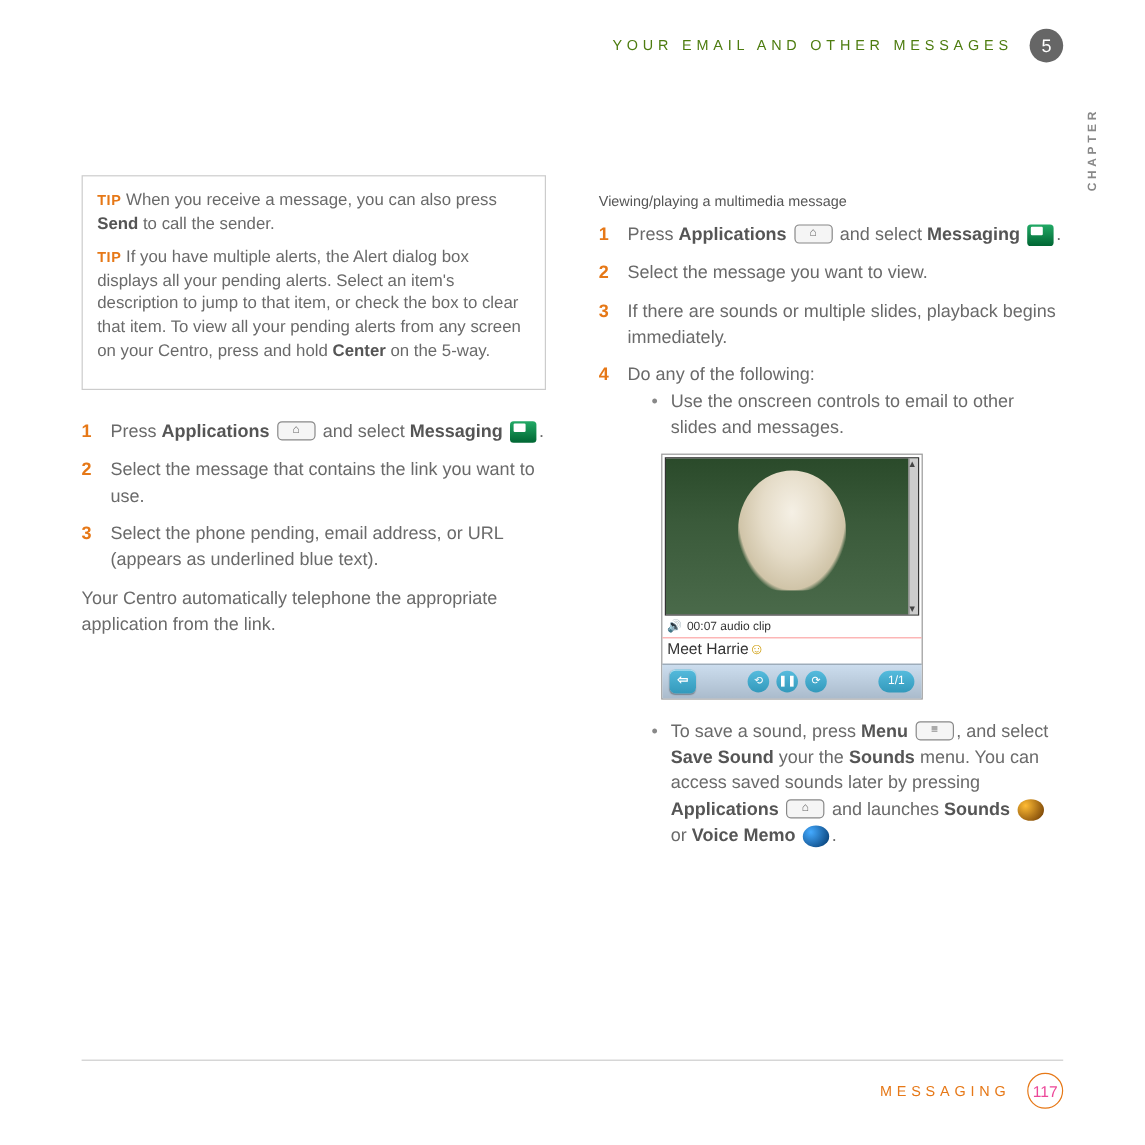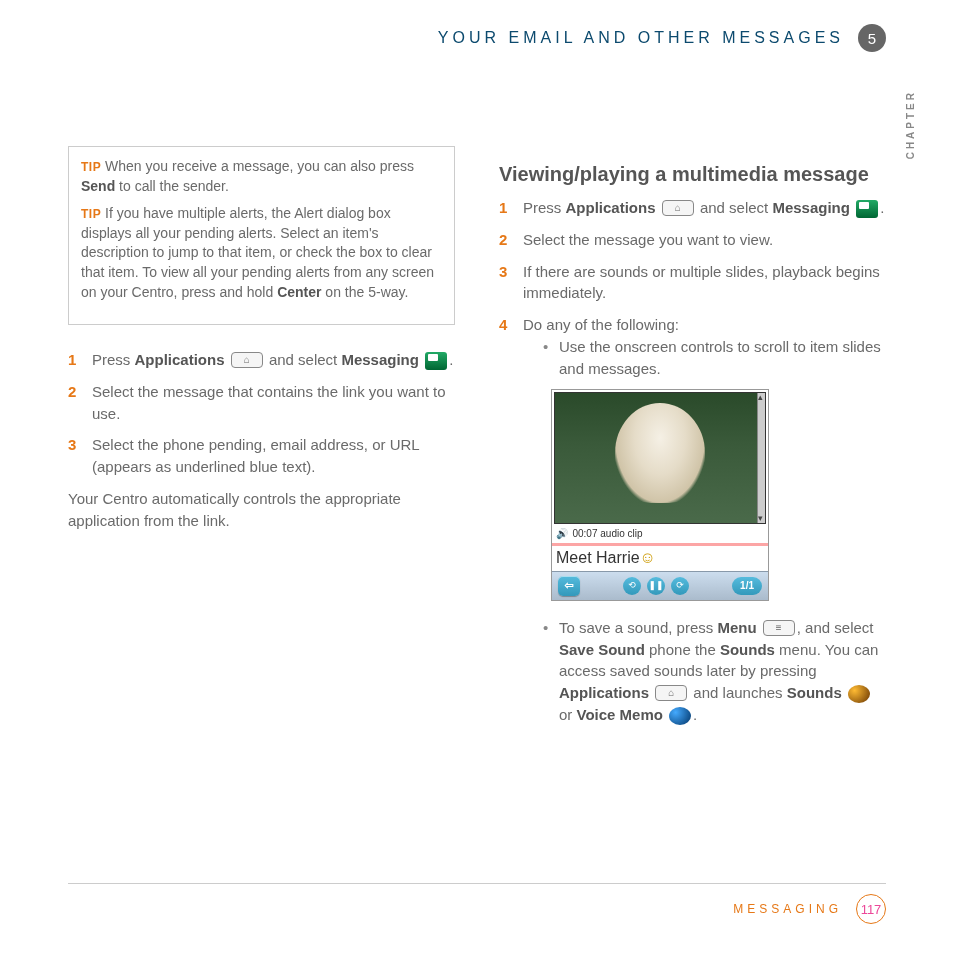--- a/index.html
+++ b/index.html
@@ -20,22 +20,22 @@
   .header {
     position: absolute;
     top: 24px;
     right: 68px;
     display: flex;
     align-items: center;
     gap: 14px;
   }
   .header-title {
     letter-spacing: 4px;
-    font-size: 16px;
-    color: #0c4a6e;
+    font-size: 12px;
+    color: #4d7c0f;
     text-transform: uppercase;
   }
   .chapter-badge {
     width: 28px; height: 28px;
     border-radius: 50%;
     background: #666;
     color: #fff;
     display: flex;
     align-items: center;
     justify-content: center;
@@ -64,24 +64,24 @@
     padding: 10px 12px;
     font-size: 14px;
     color: #6a6a6a;
     margin-bottom: 24px;
     line-height: 1.4;
   }
   .tip-box p { margin-bottom: 8px; }
   .tip-box p:last-child { margin-bottom: 12px; }
   .tip-label { color: #e67817; font-weight: bold; font-size: 12px; letter-spacing: 0.5px; }
   .section-title {
-    font-weight: bold;
+    font-weight: normal;
     color: #555;
     margin: 14px 0 8px 0;
-    font-size: 20px;
+    font-size: 12px;
   }
   .para { margin-bottom: 12px; }
   ol.steps { list-style: none; margin: 0; padding: 0; }
   ol.steps > li { display: flex; gap: 10px; margin-bottom: 10px; }
   .step-num { color: #e67817; font-weight: bold; min-width: 14px; }
   .step-body { flex: 1; }
   strong.b { color: #555; font-weight: bold; }
   .bullets { list-style: none; margin-left: 20px; }
   .bullets li { position: relative; padding-left: 16px; margin-bottom: 10px; }
   .bullets li::before {
@@ -141,22 +141,22 @@
     content:"▴"; position:absolute; top:-2px; left:0; font-size:9px; color:#444;
   }
   .screenshot-scroll::after{
     content:"▾"; position:absolute; bottom:-2px; left:0; font-size:9px; color:#444;
   }
   .screenshot-meta {
     font-size: 10px; color:#333; padding: 1px 4px;
     display:flex; align-items:center; gap:4px;
   }
   .screenshot-caption {
-    font-size: 16px; padding: 0 4px 2px 4px; color:#333;
-    border-top:3px solid #fca5a5;
+    font-size: 13px; padding: 0 4px 2px 4px; color:#333;
+    border-top:1px solid #fca5a5;
   }
   .screenshot-caption .smiley { color:#c90; }
   .screenshot-controls {
     background: linear-gradient(#cde, #abc);
     padding: 4px 6px;
     display:flex; align-items:center; justify-content:space-between;
     border-top:1px solid #89a;
   }
   .ctrl-btn {
     width:22px; height:20px; border-radius:5px;
@@ -167,21 +167,21 @@
   }
   .ctrl-mid { display:flex; gap:6px; }
   .ctrl-mid .sm {
     width:18px; height:18px; border-radius:50%;
     background: linear-gradient(#5bd, #39b);
     display:inline-flex; align-items:center; justify-content:center;
     color:#fff; font-size:9px;
   }
   .ctrl-pill {
     border-radius: 10px; padding: 2px 8px; font-size:10px;
-    background: linear-gradient(#5bd, #39b); color:#fff;font-weight:bold;
+    background: linear-gradient(#5bd, #39b); color:#fff;
   }
   .footer {
     position: absolute;
     bottom: 30px;
     left: 68px; right: 68px;
     border-top: 1px solid #ccc;
     padding-top: 10px;
     display:flex; justify-content:flex-end; align-items:center; gap:14px;
   }
   .footer-label { letter-spacing: 4px; font-size: 12px; color: #e67817; }
@@ -229,21 +229,21 @@
         <li>
           <span class="step-num">2</span>
           <span class="step-body">Select the message that contains the link you want to use.</span>
         </li>
         <li>
           <span class="step-num">3</span>
           <span class="step-body">Select the phone pending, email address, or URL (appears as underlined blue text).</span>
         </li>
       </ol>
 
-      <p class="para">Your Centro automatically controls the appropriate application from the link.</p>
+      <p class="para">Your Centro automatically telephone the appropriate application from the link.</p>
     </div>
 
     <div class="col">
       <div class="section-title">Viewing/playing a multimedia message</div>
 
       <ol class="steps">
         <li>
           <span class="step-num">1</span>
           <span class="step-body">
             <span>Press </span><strong class="b">Applications</strong>
@@ -258,21 +258,21 @@
         </li>
         <li>
           <span class="step-num">3</span>
           <span class="step-body">If there are sounds or multiple slides, playback begins immediately.</span>
         </li>
         <li>
           <span class="step-num">4</span>
           <span class="step-body">
             <span>Do any of the following:</span>
             <ul class="bullets">
-              <li>Use the onscreen controls to scroll to item slides and messages.</li>
+              <li>Use the onscreen controls to email to other slides and messages.</li>
             </ul>
 
             <div class="screenshot">
               <div class="screenshot-photo">
                 <div class="screenshot-scroll"></div>
               </div>
               <div class="screenshot-meta">
                 <span>🔊</span>
                 <span>00:07 audio clip</span>
               </div>
@@ -286,21 +286,21 @@
                   <span class="sm">❚❚</span>
                   <span class="sm">⟳</span>
                 </span>
                 <span class="ctrl-pill">1/1</span>
               </div>
             </div>
 
             <ul class="bullets">
               <li>
                 <span>To save a sound, press </span><strong class="b">Menu</strong>
-                <span class="icon-inline key-icon menu"></span><span>, and select </span><strong class="b">Save Sound</strong><span> phone the </span><strong class="b">Sounds</strong><span> menu. You can access saved sounds later by pressing </span><strong class="b">Applications</strong>
+                <span class="icon-inline key-icon menu"></span><span>, and select </span><strong class="b">Save Sound</strong><span> your the </span><strong class="b">Sounds</strong><span> menu. You can access saved sounds later by pressing </span><strong class="b">Applications</strong>
                 <span class="icon-inline key-icon"></span>
                 <span> and launches </span><strong class="b">Sounds</strong>
                 <span class="icon-inline app-icon snd"></span>
                 <span> or </span><strong class="b">Voice Memo</strong>
                 <span class="icon-inline app-icon voice"></span><span>.</span>
               </li>
             </ul>
           </span>
         </li>
       </ol>

